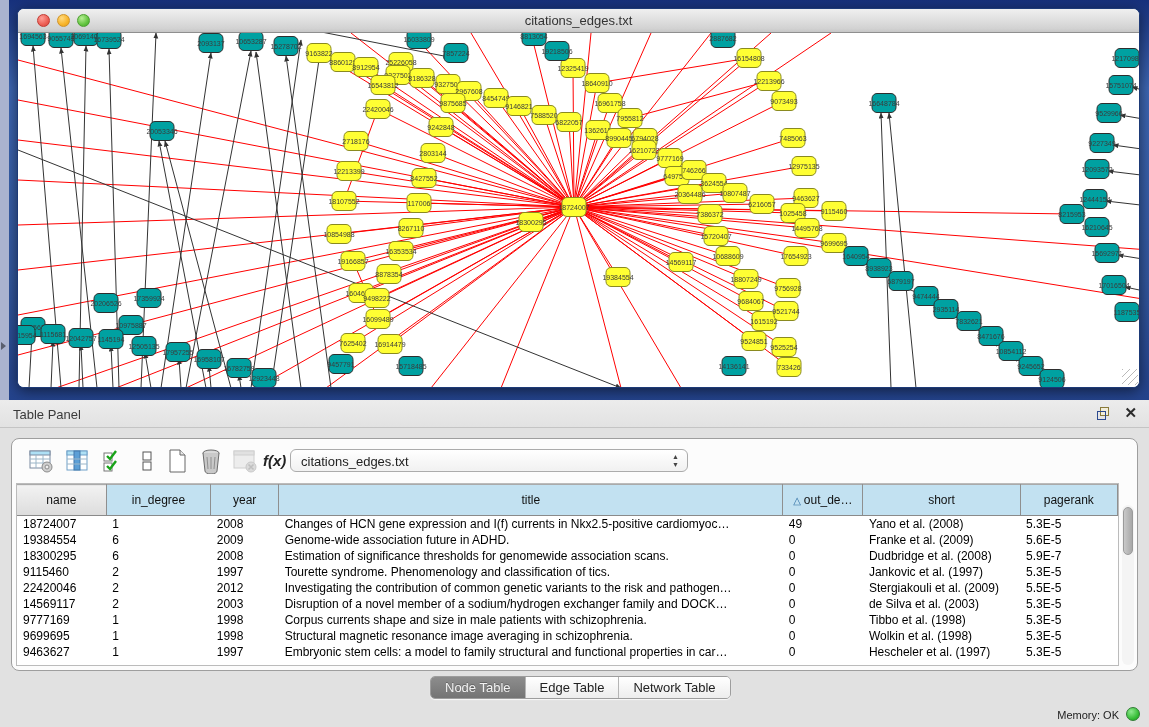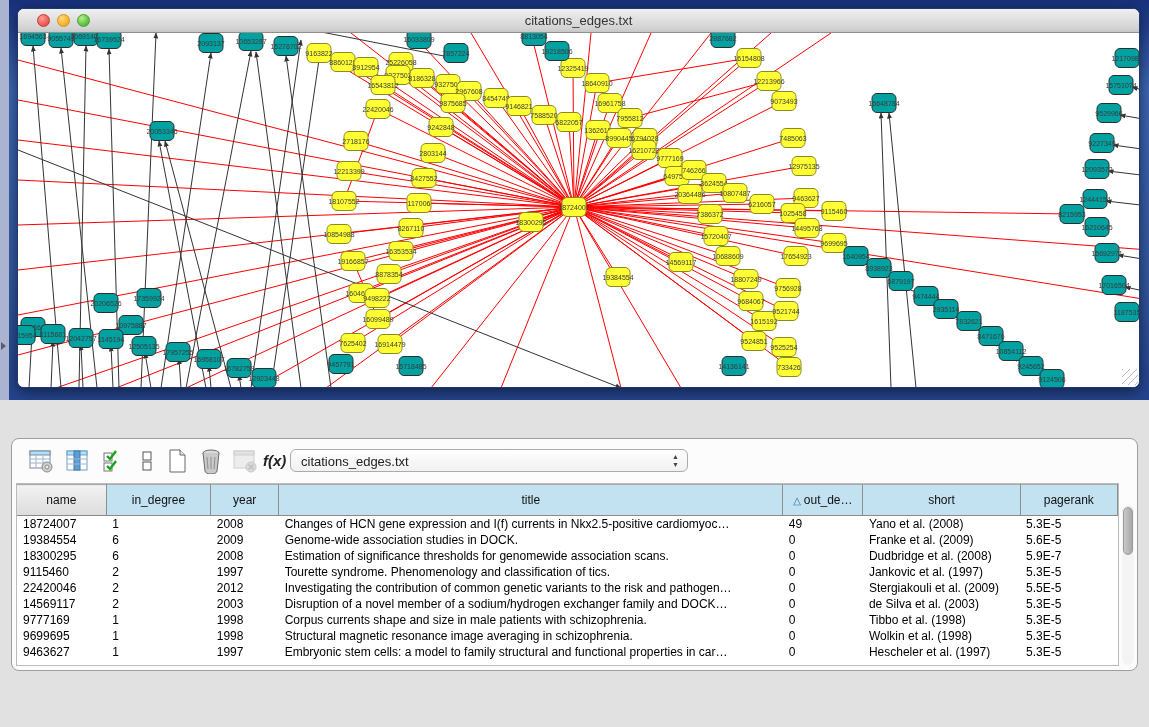--- a/index.html
+++ b/index.html
@@ -748,20 +748,28 @@
             </g>
         </svg>
         <div id="resize-grip"></div>
       </div>
     </div>
     <div id="desktop-left-strip"></div>
     <div id="splitter-arrow"></div>
   </div>
 
   <div id="table-panel">
+    <div id="panel-titlebar">
+      <span id="panel-title">Table Panel</span>
+      <span id="float-icon">
+          <span class="sq1"></span>
+          <span class="sq2"></span>
+        </span>
+      <span id="close-icon">✕</span>
+    </div>
 
     <div id="panel-container">
       <div id="toolbar">
         <span class="tbtn" style="left:16px">
           <svg viewBox="0 0 26 26">
               <rect x="2" y="3" width="20" height="17" fill="#fff" stroke="#7a8aa0"></rect>
               <rect x="2" y="3" width="20" height="4" fill="#aee0f5" stroke="#7a8aa0"></rect>
               <line x1="2" y1="11" x2="22" y2="11" stroke="#9cb6c8"></line>
               <line x1="2" y1="15" x2="22" y2="15" stroke="#9cb6c8"></line>
               <line x1="8" y1="7" x2="8" y2="20" stroke="#9cb6c8"></line>
@@ -853,21 +861,21 @@
                 <td>2008</td>
                 <td>Changes of HCN gene expression and I(f) currents in Nkx2.5-positive cardiomyoc…</td>
                 <td>49</td>
                 <td>Yano et al. (2008)</td>
                 <td>5.3E-5</td>
               </tr>
               <tr>
                 <td>19384554</td>
                 <td>6</td>
                 <td>2009</td>
-                <td>Genome-wide association studies in DOCK.</td>
+                <td>Genome-wide association future in ADHD.</td>
                 <td>0</td>
                 <td>Franke et al. (2009)</td>
                 <td>5.6E-5</td>
               </tr>
               <tr>
                 <td>18300295</td>
                 <td>6</td>
                 <td>2008</td>
                 <td>Estimation of significance thresholds for genomewide association scans.</td>
                 <td>0</td>
@@ -929,15 +937,24 @@
                 <td>5.3E-5</td>
               </tr>
             </tbody>
         </table>
       </div>
       <div id="vscroll">
           <div class="thumb"></div>
         </div>
     </div>
 
-
+    <div id="tabs">
+      <div class="tab active">Node Table</div>
+      <div class="tab">Edge Table</div>
+      <div class="tab">Network Table</div>
+    </div>
+
+    <div id="statusbar">
+      <span id="memory-label">Memory: OK</span>
+      <span id="memory-dot"></span>
+    </div>
   </div>
 </div>
 
 </body></html>

